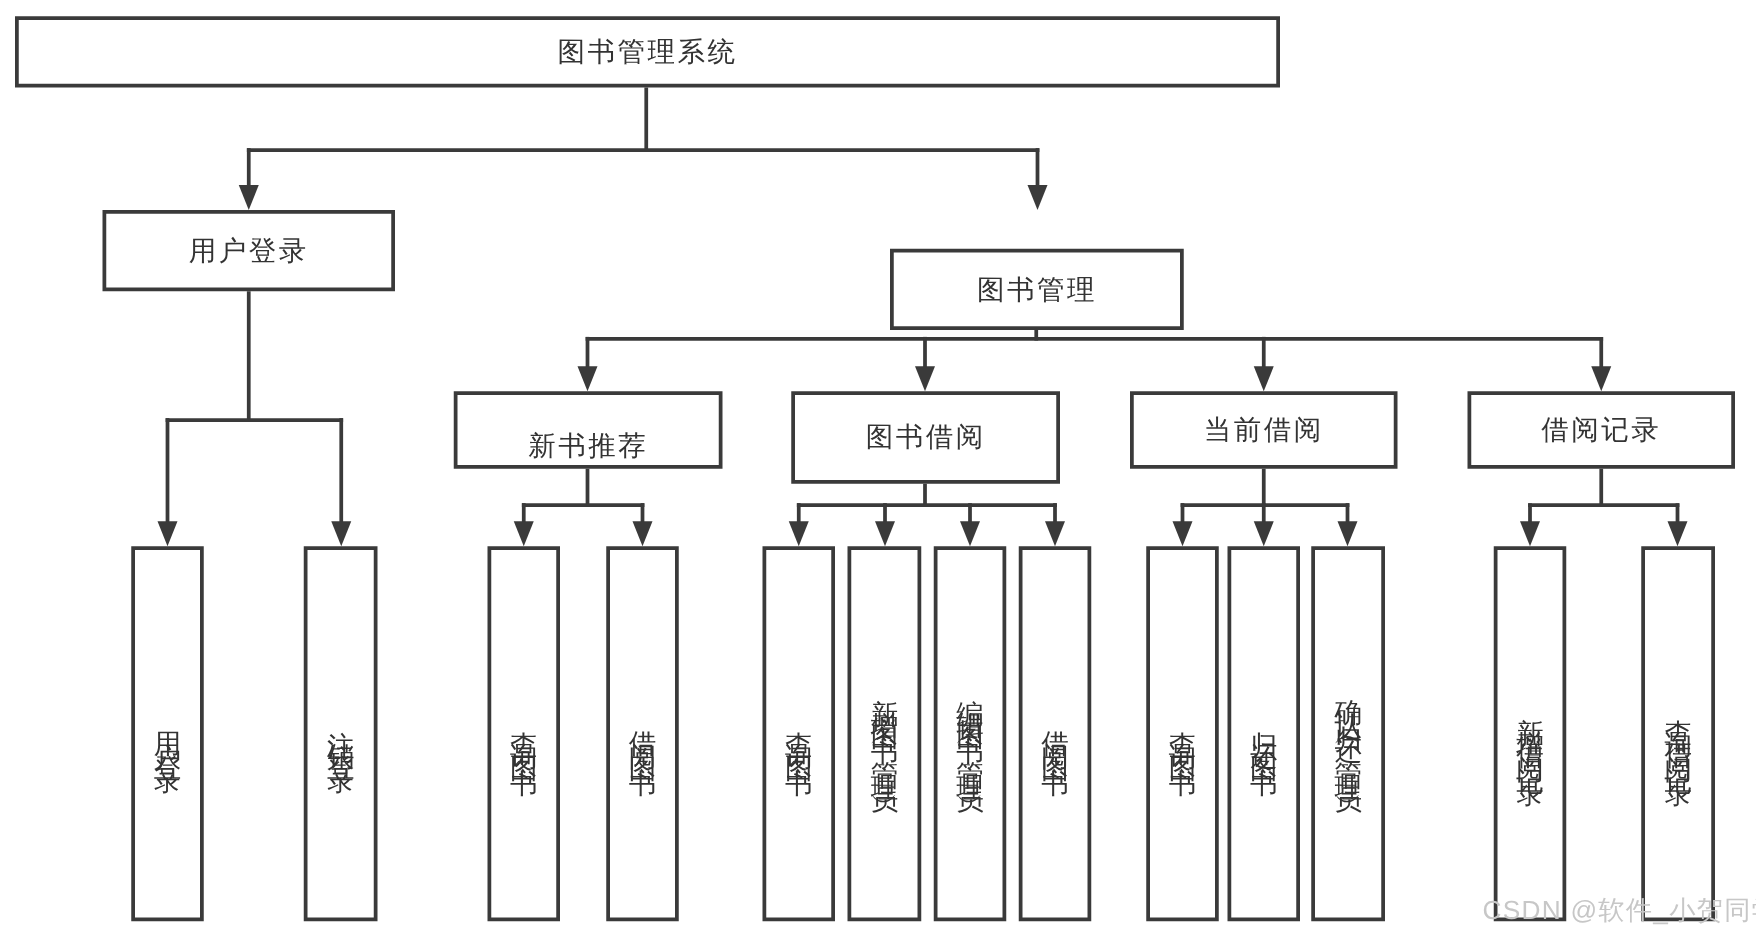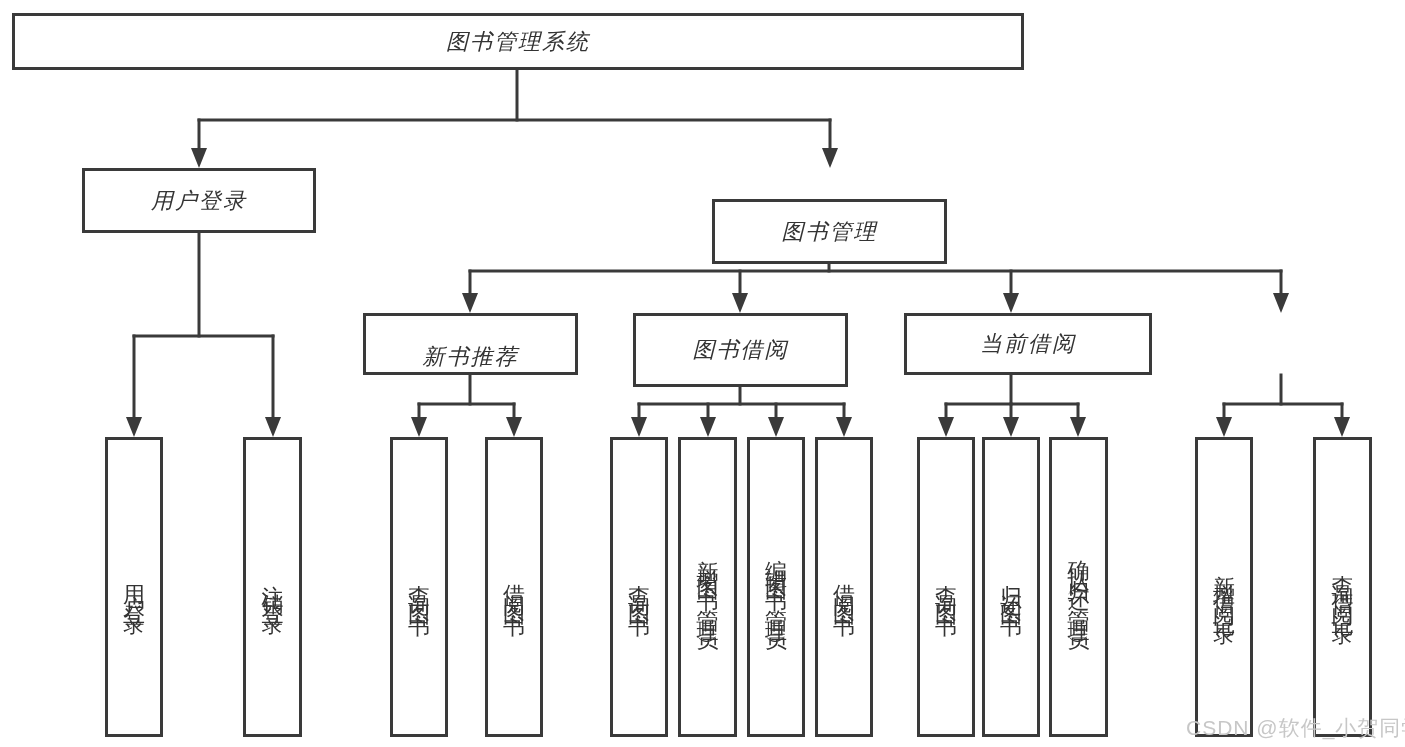--- a/index.html
+++ b/index.html
@@ -39,21 +39,20 @@
     background: var(--node_fill);
     display: flex;
     align-items: center;
     justify-content: center;
     color: var(--text);
   }
   .hnode .label {
     font-size: 22px;
     letter-spacing: 2px;
     white-space: nowrap;
-    font-style: italic;
   }
   .vnode .label {
     writing-mode: vertical-rl;
     text-orientation: mixed;
     font-size: 22px;
     letter-spacing: 10px;
     line-height: 1;
     white-space: nowrap;
   }
   .watermark {
@@ -196,22 +195,25 @@
   <div class="node hnode" style="left:712px; top:168px; width:235px; height:65px;margin-top:31px;">
     <span class="label">图书管理</span>
   </div>
 
   <div class="node hnode" style="left:363px; top:313px; width:215px; height:62px;align-items:flex-end;">
     <span class="label">新书推荐</span>
   </div>
   <div class="node hnode" style="left:633px; top:313px; width:215px; height:74px;">
     <span class="label">图书借阅</span>
   </div>
-  <div class="node hnode" style="left:904px; top:313px; width:248px; height:62px;">
+  <div class="node hnode" style="left:904px; top:313px; width:214px; height:62px;">
     <span class="label">当前借阅</span>
+  </div>
+  <div class="node hnode" style="left:1174px; top:313px; width:214px; height:62px;">
+    <span class="label">借阅记录</span>
   </div>
 
   <div class="node vnode" style="left:105px; top:437px; width:58px; height:300px;">
     <span class="label">用户登录</span>
   </div>
   <div class="node vnode" style="left:243px; top:437px; width:59px; height:300px;">
     <span class="label">注销登录</span>
   </div>
 
   <div class="node vnode" style="left:390px; top:437px; width:58px; height:300px;">

